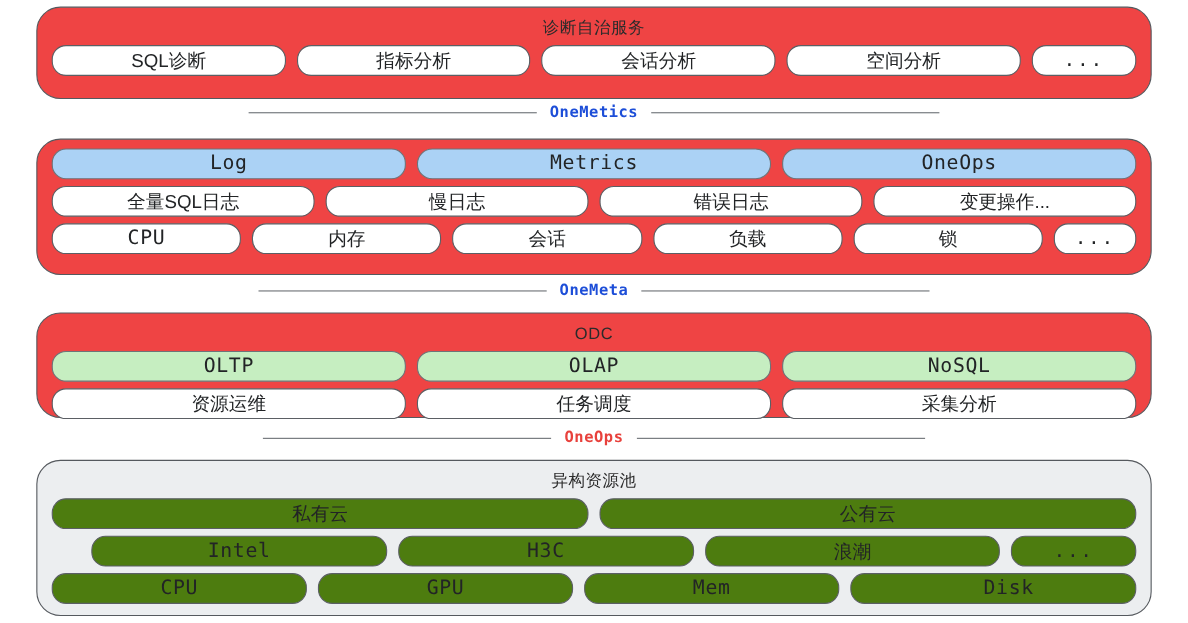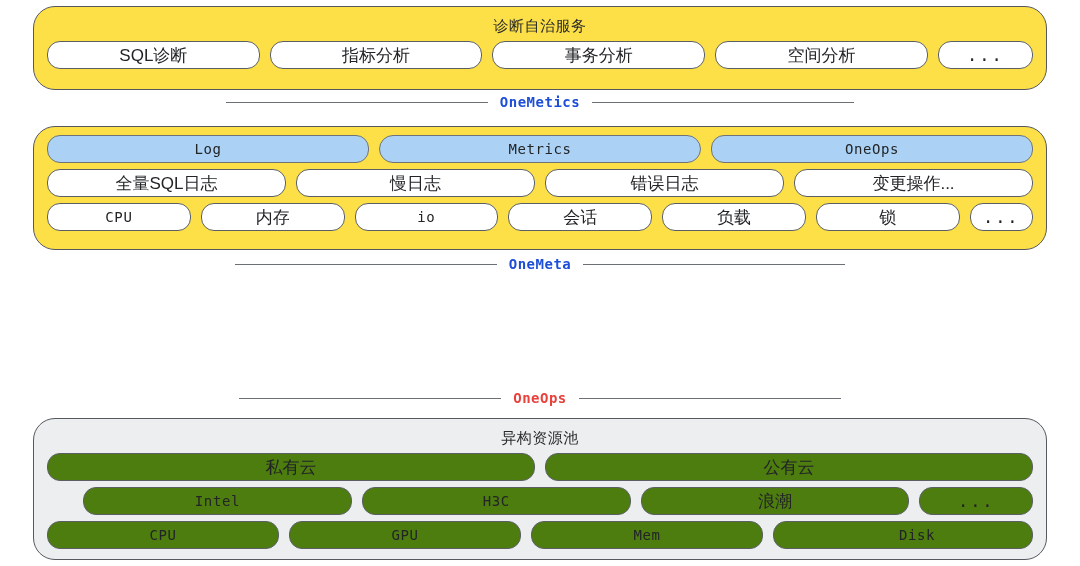--- a/index.html
+++ b/index.html
@@ -23,21 +23,21 @@
   }
 
   
   .panel {
     position: absolute;
     left: 33px;
     width: 1014px;
     box-sizing: border-box;
     border: 1.4px solid #55595e;
     border-radius: 22px;
-    background: #fde047;
+    background: #ef4444;
   }
   .panel.shaded {
     background: #eceef0;
   }
   .panel-title {
     text-align: center;
     font-size: 15px;
     line-height: 1;
     color: #2b2b2b;
     padding-top: 11px;
@@ -66,21 +66,21 @@
     justify-content: center;
     text-align: center;
     font-size: 17px;
     line-height: 1;
     color: #222426;
     padding: 0 4px;
     min-height: 28px;
   }
   .box.mono {
     font-family: "DejaVu Sans Mono", "Liberation Mono", monospace;
-    font-size: 14px;
+    font-size: 18px;
     letter-spacing: .6px;
   }
   .box.blue  { background: #abd2f5; border-color: #6f7378; }
   .box.green { background: #c6eec1; border-color: #6f7378; }
   .box.gray  { background: #4d7c0f; border-color: #5b5f64; }
   .box.dots {
     font-family: "DejaVu Sans Mono", "Liberation Mono", monospace;
     letter-spacing: 2px;
   }
 
@@ -111,21 +111,21 @@
 </head>
 <body>
 
 <div id="canvas">
     <div class="panel" style="top: 6px; height: 84px;">
       <div class="panel-title">诊断自治服务</div>
       <div class="rows">
         <div class="row">
           <div class="box" style="flex-grow: 1; flex-basis: 0px;">SQL诊断</div>
           <div class="box" style="flex-grow: 1; flex-basis: 0px;">指标分析</div>
-          <div class="box" style="flex-grow: 1; flex-basis: 0px;">事务分析</div>
+          <div class="box" style="flex-grow: 1; flex-basis: 0px;">会话分析</div>
           <div class="box" style="flex-grow: 1; flex-basis: 0px;">空间分析</div>
           <div class="box dots" style="flex-grow: 0.42; flex-basis: 0px;">...</div>
         </div>
       </div>
     </div>
     <div class="panel" style="top: 126px; height: 124px;">
       <div class="rows">
         <div class="row">
           <div class="box blue mono" style="flex-grow: 1; flex-basis: 0px;">Log</div>
           <div class="box blue mono" style="flex-grow: 1; flex-basis: 0px; border-radius: 14px;">Metrics</div>
@@ -133,28 +133,42 @@
         </div>
         <div class="row">
           <div class="box" style="flex-grow: 1; flex-basis: 0px;">全量SQL日志</div>
           <div class="box" style="flex-grow: 1; flex-basis: 0px;">慢日志</div>
           <div class="box" style="flex-grow: 1; flex-basis: 0px;">错误日志</div>
           <div class="box" style="flex-grow: 1; flex-basis: 0px;">变更操作...</div>
         </div>
         <div class="row">
           <div class="box mono" style="flex-grow: 1; flex-basis: 0px;">CPU</div>
           <div class="box" style="flex-grow: 1; flex-basis: 0px;">内存</div>
-          <div class="box mono" style="flex-grow: 1; flex-basis: 0px;">io</div>
           <div class="box" style="flex-grow: 1; flex-basis: 0px;">会话</div>
           <div class="box" style="flex-grow: 1; flex-basis: 0px;">负载</div>
           <div class="box" style="flex-grow: 1; flex-basis: 0px;">锁</div>
           <div class="box dots" style="flex-grow: 0.4; flex-basis: 0px;">...</div>
         </div>
       </div>
     </div>
+    <div class="panel" style="top: 284px; height: 96px;">
+      <div class="panel-title">ODC</div>
+      <div class="rows">
+        <div class="row">
+          <div class="box green mono" style="flex-grow: 1; flex-basis: 0px;">OLTP</div>
+          <div class="box green mono" style="flex-grow: 1; flex-basis: 0px;">OLAP</div>
+          <div class="box green mono" style="flex-grow: 1; flex-basis: 0px;">NoSQL</div>
+        </div>
+        <div class="row">
+          <div class="box" style="flex-grow: 1; flex-basis: 0px;">资源运维</div>
+          <div class="box" style="flex-grow: 1; flex-basis: 0px;">任务调度</div>
+          <div class="box" style="flex-grow: 1; flex-basis: 0px;">采集分析</div>
+        </div>
+      </div>
+    </div>
     <div class="panel shaded" style="top: 418px; height: 142px;">
       <div class="panel-title">异构资源池</div>
       <div class="rows">
         <div class="row">
           <div class="box gray" style="flex-grow: 1; flex-basis: 0px;">私有云</div>
           <div class="box gray" style="flex-grow: 1; flex-basis: 0px;">公有云</div>
         </div>
         <div class="row">
           <div class="box gray mono" style="flex-grow: 1; flex-basis: 0px; margin-left: 36px;">Intel</div>
           <div class="box gray mono" style="flex-grow: 1; flex-basis: 0px;">H3C</div>

